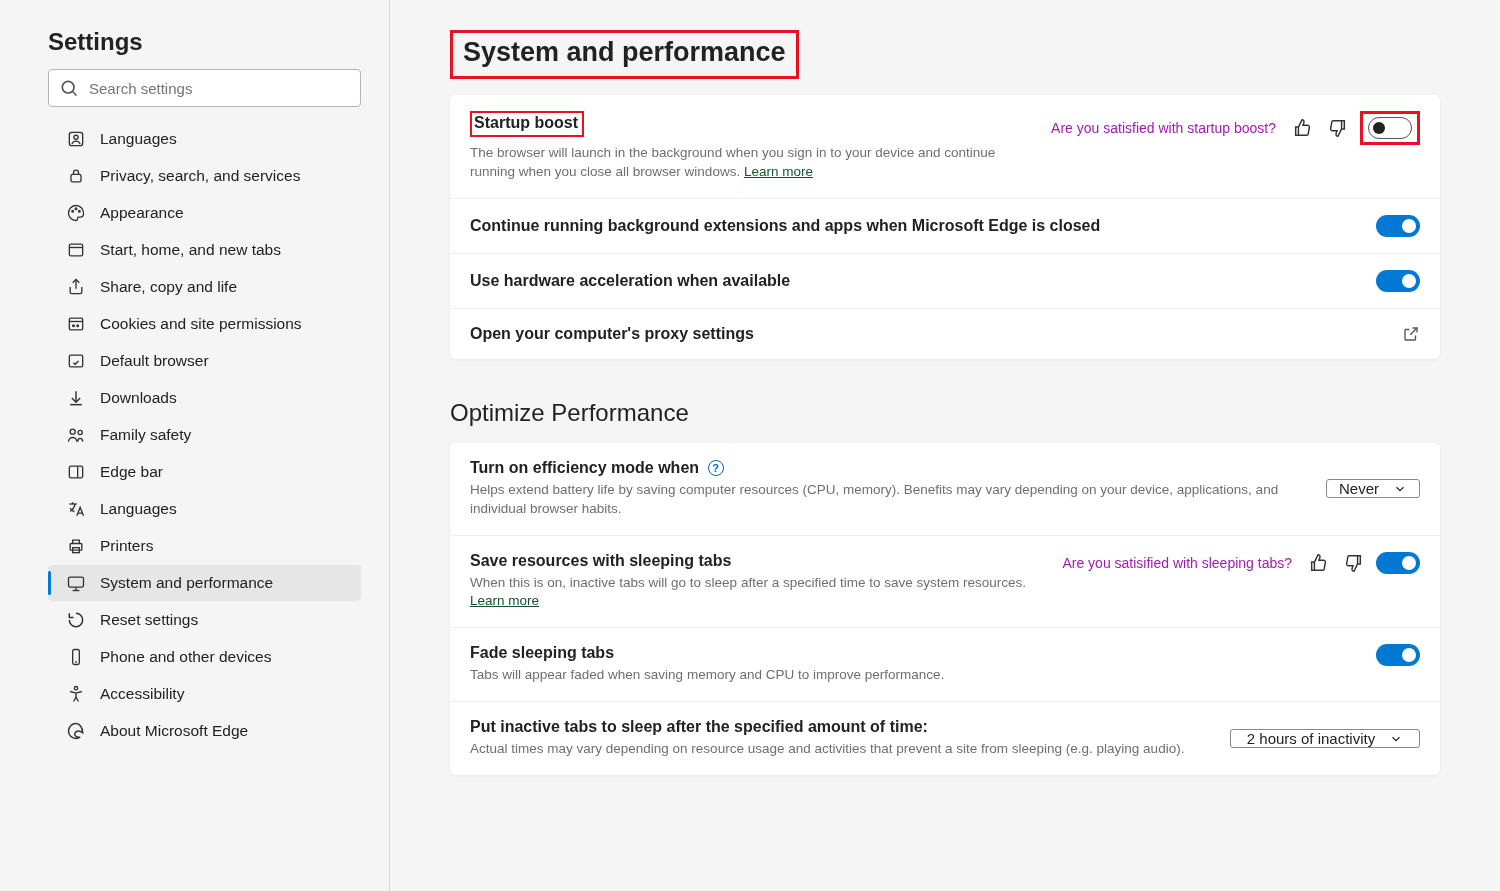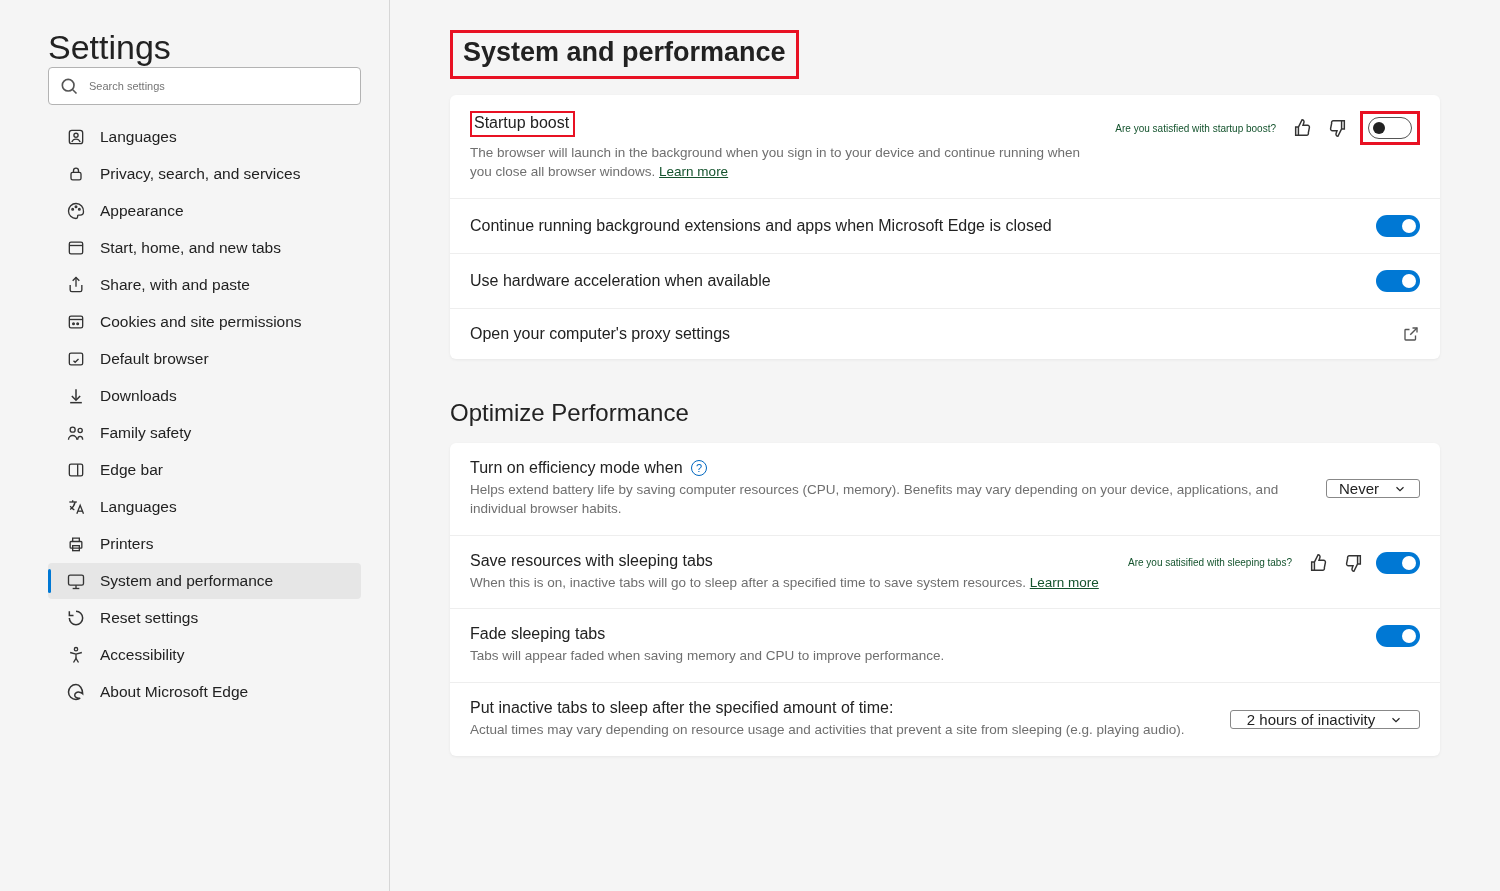--- a/index.html
+++ b/index.html
@@ -15,39 +15,39 @@
   
   .sidebar {
     width: 390px;
     background: #f5f5f5;
     border-right: 1px solid #d6d6d6;
     padding: 28px 28px 0 48px;
     display: flex;
     flex-direction: column;
   }
   .sidebar h1 {
-    font-size: 34px;
-    font-weight: 400;
-    margin-bottom: 0;
+    font-size: 24px;
+    font-weight: 700;
+    margin-bottom: 13px;
   }
   .search-box {
     display: flex;
     align-items: center;
     border: 1px solid #b3b3b3;
     border-radius: 4px;
     background: #fff;
     height: 38px;
     padding: 0 10px;
     margin-bottom: 14px;
   }
   .search-box .icon { width: 20px; height: 20px; color: #555; }
   .search-box input {
     border: none;
     outline: none;
-    font-size: 11px;
+    font-size: 15px;
     margin-left: 10px;
     flex: 1;
     background: transparent;
     color: #737373;
   }
   .nav { list-style: none; }
   .nav li {
     display: flex;
     align-items: center;
     gap: 14px;
@@ -98,21 +98,21 @@
     border-bottom: 1px solid #eee;
     display: flex;
     align-items: flex-start;
     justify-content: space-between;
     gap: 20px;
   }
   .row:last-child { border-bottom: none; }
   .row-text { flex: 1; min-width: 0; }
   .row-title {
     font-size: 16px;
-    font-weight: 400;
+    font-weight: 700;
     color: #222;
   }
   .row-title.boxed {
     display: inline-block;
     border: 2.5px solid #e81123;
     padding: 1px 4px 3px 2px;
     margin-bottom: 3px;
   }
   .row-desc {
     font-size: 13.5px;
@@ -121,21 +121,21 @@
     line-height: 1.4;
     max-width: 820px;
   }
   .row-desc a { color: #14532d; text-decoration: underline; }
   .row-right {
     display: flex;
     align-items: center;
     gap: 12px;
     flex-shrink: 0;
   }
-  .feedback-q { font-size: 10px; color: #14532d; margin-right: 4px; }
+  .feedback-q { font-size: 14px; color: #a21caf; margin-right: 4px; }
   .thumb-btn {
     width: 22px; height: 22px; color: #333; cursor: pointer;
   }
   .toggle {
     width: 44px; height: 22px;
     border-radius: 11px;
     position: relative;
     cursor: pointer;
     flex-shrink: 0;
   }
@@ -239,21 +239,21 @@
           <line x1="4" y1="9" x2="20" y2="9"></line>
         </svg>
         <span>Start, home, and new tabs</span>
       </li>
     <li>
         <svg class="icon" viewBox="0 0 24 24" fill="none" stroke="currentColor" stroke-width="1.6">
           <path d="M5 12v6a2 2 0 002 2h10a2 2 0 002-2v-6"></path>
           <path d="M16 7l-4-4-4 4"></path>
           <line x1="12" y1="3" x2="12" y2="14"></line>
         </svg>
-        <span>Share, with and paste</span>
+        <span>Share, copy and life</span>
       </li>
     <li>
         <svg class="icon" viewBox="0 0 24 24" fill="none" stroke="currentColor" stroke-width="1.6">
           <rect x="4" y="5" width="16" height="14" rx="2"></rect>
           <circle cx="9" cy="14" r="1"></circle>
           <circle cx="14" cy="14" r="1"></circle>
           <line x1="4" y1="9" x2="20" y2="9"></line>
         </svg>
         <span>Cookies and site permissions</span>
       </li>
@@ -314,20 +314,27 @@
           <line x1="12" y1="17" x2="12" y2="21"></line>
         </svg>
         <span>System and performance</span>
       </li>
     <li>
         <svg class="icon" viewBox="0 0 24 24" fill="none" stroke="currentColor" stroke-width="1.8">
           <path d="M4 12a8 8 0 108-8"></path>
           <path d="M4 4v5h5"></path>
         </svg>
         <span>Reset settings</span>
+      </li>
+    <li>
+        <svg class="icon" viewBox="0 0 24 24" fill="none" stroke="currentColor" stroke-width="1.6">
+          <rect x="8" y="3" width="8" height="18" rx="2"></rect>
+          <line x1="11" y1="18" x2="13" y2="18"></line>
+        </svg>
+        <span>Phone and other devices</span>
       </li>
     <li>
         <svg class="icon" viewBox="0 0 24 24" fill="none" stroke="currentColor" stroke-width="1.6">
           <circle cx="12" cy="5" r="2"></circle>
           <path d="M5 9l7 2 7-2"></path>
           <path d="M12 11v5"></path>
           <path d="M9 21l3-5 3 5"></path>
         </svg>
         <span>Accessibility</span>
       </li>

